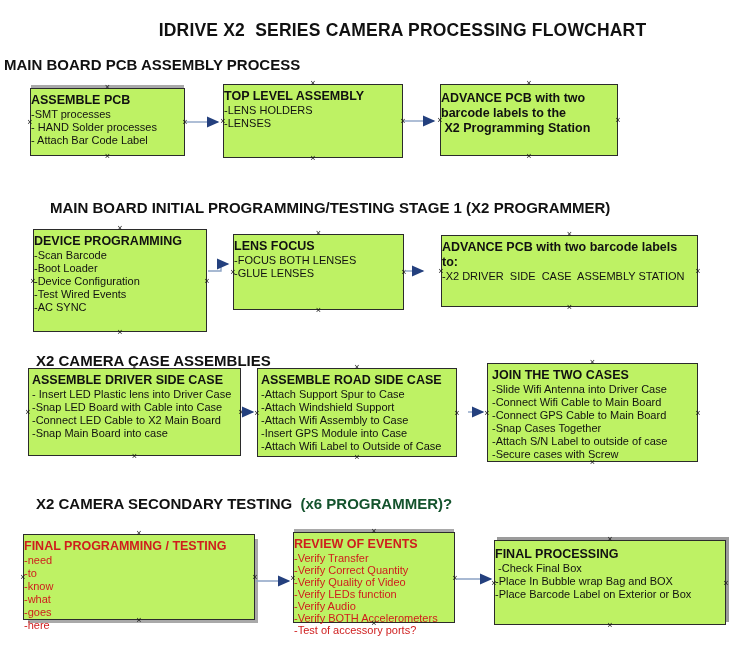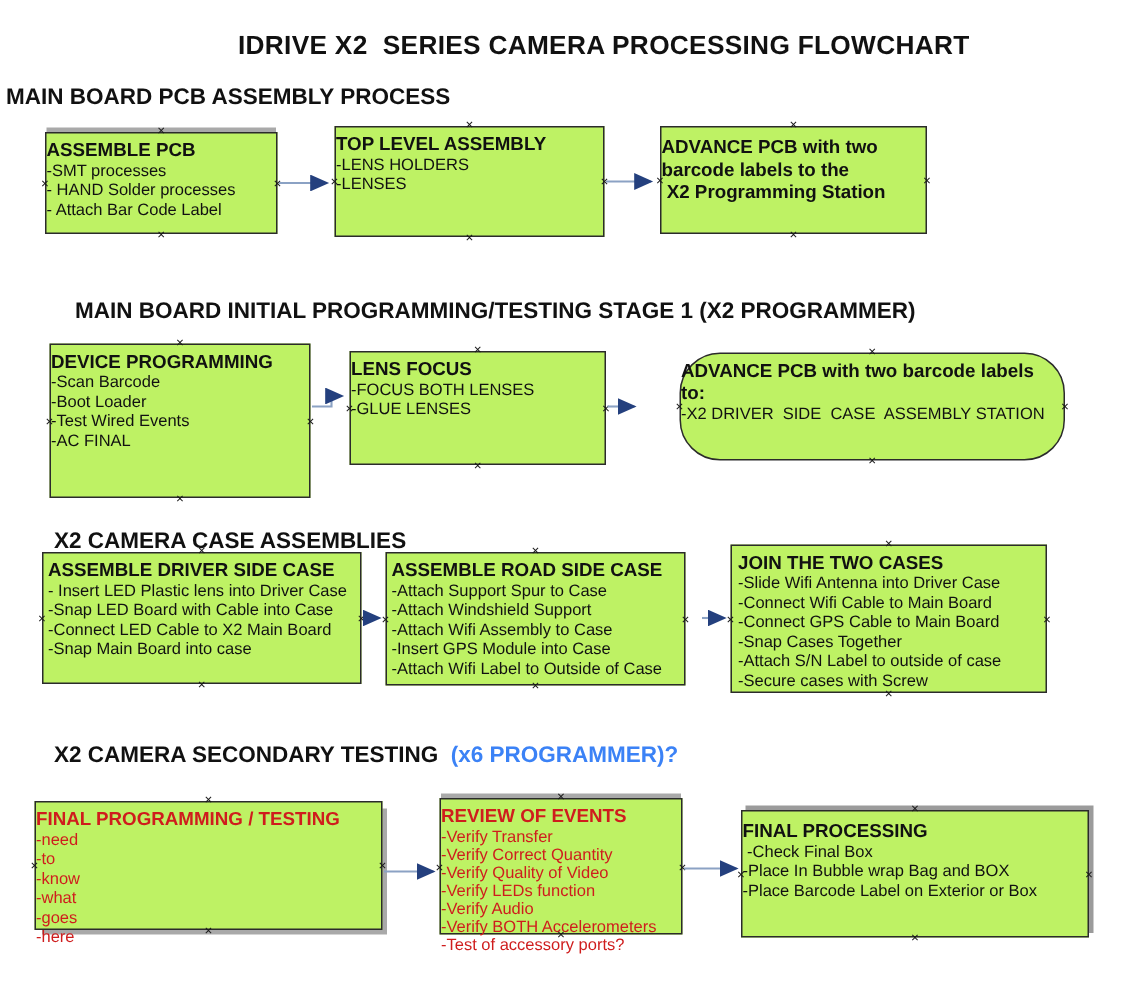--- a/index.html
+++ b/index.html
@@ -7,21 +7,21 @@
     position:relative; width:747px; height:662px; background:#ffffff;
     font-family:"Liberation Sans", sans-serif; color:#111; overflow:hidden;
   }
   .page-title {
     position:absolute; top:20px; left:0; width:747px; text-align:center;
     font-size:17.5px; font-weight:bold; letter-spacing:.2px; white-space:pre;margin-left:29px;
   }
   .sec-head {
     position:absolute; font-size:15px; font-weight:bold; white-space:pre;
   }
-  .sec-head .red-part { color:#3b82f6; }
+  .sec-head .red-part { color:#14532d; }
   .box {
     position:absolute; background:#bef264; border:1.5px solid #2b2b2b;
     box-sizing:border-box; padding:4px 5px 0 0;
   }
   .box.sh-top { box-shadow:0 -4px 0 -1px #a9a9a9; }
   .box.sh-br  { box-shadow:4px 4px 0 -1px #a9a9a9; }
   .box.sh-tr  { box-shadow:3px -3px 0 0 #9b9b9b; }
   .bt { font-size:12.5px; font-weight:bold; line-height:15px; white-space:pre-wrap; }
   .bi { font-size:11px; line-height:13px; white-space:pre; }
   .box.tight .bi { line-height:12px; }
@@ -81,35 +81,36 @@
   </div>
 
   <div class="box" style="left:33px; top:229px; width:174px; height:103px;">
     <span class="cp cp-t"></span>
       <span class="cp cp-b"></span>
       <span class="cp cp-l"></span>
       <span class="cp cp-r"></span>
     <div class="bt">DEVICE PROGRAMMING</div>
     <div class="bi">-Scan Barcode</div>
     <div class="bi">-Boot Loader</div>
+    <div class="bi">-Device Configuration</div>
     <div class="bi">-Test Wired Events</div>
-    <div class="bi">-AC FINAL</div>
+    <div class="bi">-AC SYNC</div>
   </div>
 
   <div class="box" style="left:233px; top:234px; width:171px; height:76px;">
     <span class="cp cp-t"></span>
       <span class="cp cp-b"></span>
       <span class="cp cp-l"></span>
       <span class="cp cp-r"></span>
     <div class="bt">LENS FOCUS</div>
     <div class="bi">-FOCUS BOTH LENSES</div>
     <div class="bi">-GLUE LENSES</div>
   </div>
 
-  <div class="box" style="left:453px; top:235px; width:257px; height:72px;border-radius:27px;">
+  <div class="box" style="left:441px; top:235px; width:257px; height:72px;">
     <span class="cp cp-t"></span>
       <span class="cp cp-b"></span>
       <span class="cp cp-l"></span>
       <span class="cp cp-r"></span>
     <div class="bt">ADVANCE PCB with two barcode labels to:</div>
     <div class="bi">-X2 DRIVER  SIDE  CASE  ASSEMBLY STATION</div>
   </div>
 
   <div class="box" style="left:28px; top:368px; width:213px; height:88px; padding-left:3px;">
     <span class="cp cp-t"></span>

